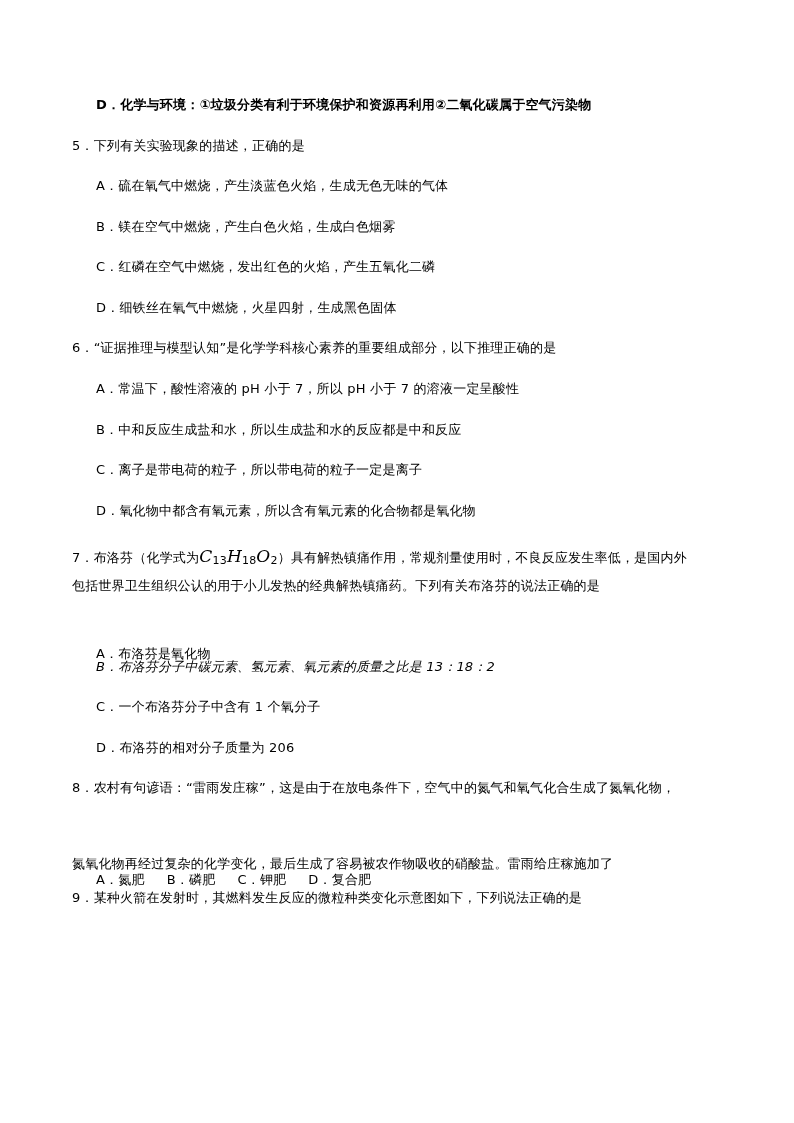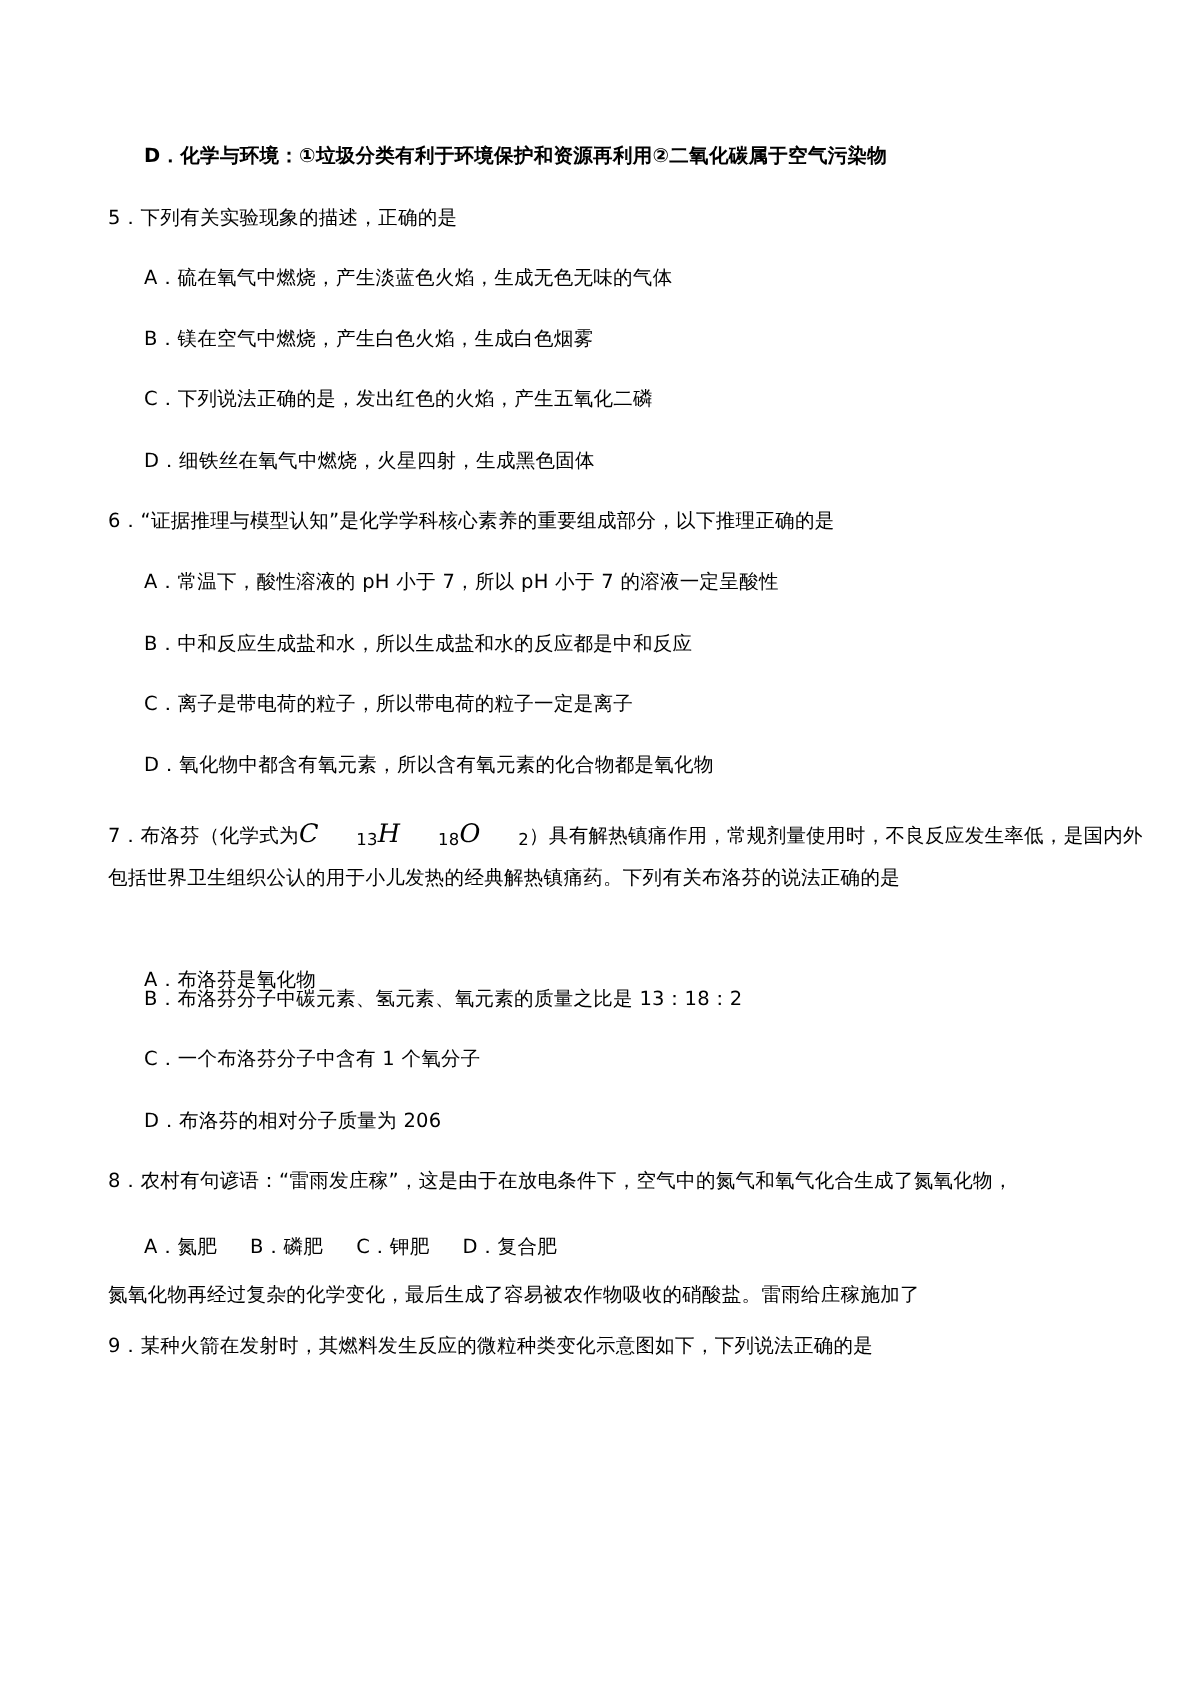--- a/index.html
+++ b/index.html
@@ -2,58 +2,58 @@
 <html><head>
 <meta charset="utf-8">
 <style>
   html, body { margin: 0; padding: 0; background: #ffffff; }
   body { width: 794px; height: 1123px; position: relative; overflow: hidden;
          font-family: "DejaVu Sans", "Liberation Sans", sans-serif; color: #000; }
   .line { position: absolute; font-size: 13px; line-height: 16px; white-space: nowrap; letter-spacing: 0.2px; }
   .q { left: 72px; }
   .opt { left: 96px; }
   .formula { font-family: "DejaVu Serif", "Liberation Serif", serif; font-style: italic; font-size: 17px; }
-  .formula sub { font-style: normal; font-size: 11px; font-family: "DejaVu Sans", sans-serif; vertical-align: -2px; margin-left: 25px; }
+  .formula sub { font-style: normal; font-size: 11px; font-family: "DejaVu Sans", sans-serif; vertical-align: -2px; }
   .inline-opts span.o { display: inline-block; margin-right: 22px; }
 </style>
 </head>
 <body>
 
 <div class="line opt" style="top:97px;font-weight:bold;">D．化学与环境：①垃圾分类有利于环境保护和资源再利用②二氧化碳属于空气污染物</div>
 
 <div>
   <div class="line q" style="top:138px;">5．下列有关实验现象的描述，正确的是</div>
   <div class="line opt" style="top:178px;">A．硫在氧气中燃烧，产生淡蓝色火焰，生成无色无味的气体</div>
   <div class="line opt" style="top:219px;">B．镁在空气中燃烧，产生白色火焰，生成白色烟雾</div>
-  <div class="line opt" style="top:259px;">C．下列说法正确的是，发出红色的火焰，产生五氧化二磷</div>
+  <div class="line opt" style="top:259px;">C．红磷在空气中燃烧，发出红色的火焰，产生五氧化二磷</div>
   <div class="line opt" style="top:300px;">D．细铁丝在氧气中燃烧，火星四射，生成黑色固体</div>
 </div>
 
 <div>
   <div class="line q" style="top:340px;">6．“证据推理与模型认知”是化学学科核心素养的重要组成部分，以下推理正确的是</div>
   <div class="line opt" style="top:381px;">A．常温下，酸性溶液的 pH 小于 7，所以 pH 小于 7 的溶液一定呈酸性</div>
   <div class="line opt" style="top:422px;">B．中和反应生成盐和水，所以生成盐和水的反应都是中和反应</div>
   <div class="line opt" style="top:462px;">C．离子是带电荷的粒子，所以带电荷的粒子一定是离子</div>
   <div class="line opt" style="top:503px;">D．氧化物中都含有氧元素，所以含有氧元素的化合物都是氧化物</div>
 </div>
 
 <div>
   <div class="line q" style="top:548px;">
     <span>7．布洛芬（化学式为</span><span class="formula"><span>C</span><sub>13</sub><span>H</span><sub>18</sub><span>O</span><sub>2</sub></span><span>）具有解热镇痛作用，常规剂量使用时，不良反应发生率低，是国内外</span>
   </div>
   <div class="line q" style="top:578px;">包括世界卫生组织公认的用于小儿发热的经典解热镇痛药。下列有关布洛芬的说法正确的是</div>
   <div class="line opt" style="top:646px;">A．布洛芬是氧化物</div>
-  <div class="line opt" style="top:659px;">B．布洛芬分子中碳元素、氢元素、氧元素的质量之比是 13：18：2</div>
+  <div class="line opt" style="top:659px;font-style:italic;">B．布洛芬分子中碳元素、氢元素、氧元素的质量之比是 13：18：2</div>
   <div class="line opt" style="top:699px;text-align:right;">C．一个布洛芬分子中含有 1 个氧分子</div>
   <div class="line opt" style="top:740px;">D．布洛芬的相对分子质量为 206</div>
 </div>
 
 <div>
   <div class="line q" style="top:780px;">8．农村有句谚语：“雷雨发庄稼”，这是由于在放电条件下，空气中的氮气和氧气化合生成了氮氧化物，</div>
   <div class="line q" style="top:808px;margin-top:48px;">氮氧化物再经过复杂的化学变化，最后生成了容易被农作物吸收的硝酸盐。雷雨给庄稼施加了</div>
-  <div class="line opt inline-opts" style="top:824px;">
+  <div class="line opt inline-opts" style="top:872px;">
     <span class="o">A．氮肥</span><span class="o">B．磷肥</span><span class="o">C．钾肥</span><span class="o">D．复合肥</span>
   </div>
 </div>
 
 <div>
   <div class="line q" style="top:890px;">9．某种火箭在发射时，其燃料发生反应的微粒种类变化示意图如下，下列说法正确的是</div>
 </div>
 
 </body></html>

